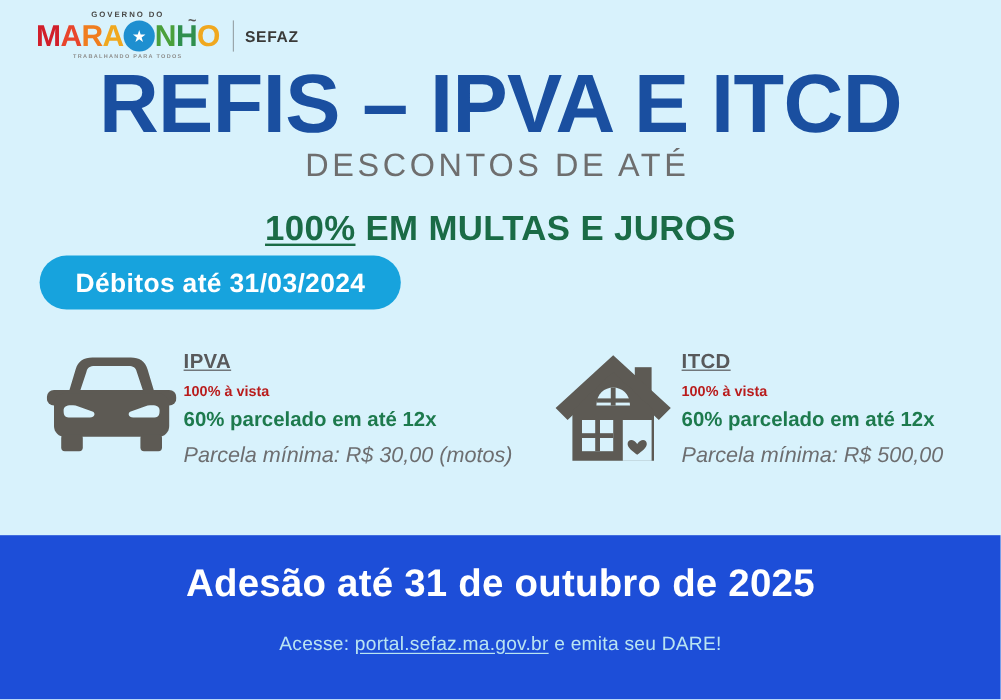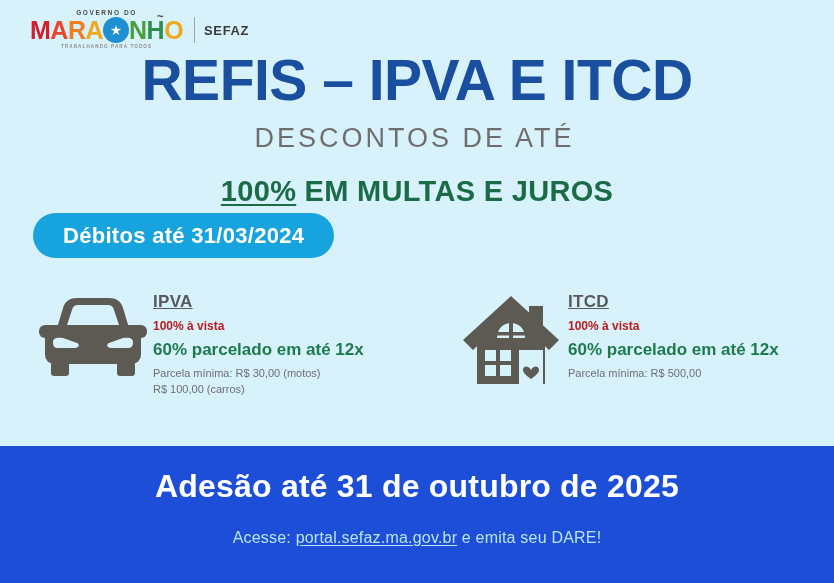--- a/index.html
+++ b/index.html
@@ -97,21 +97,21 @@
     font-size: 12px;
     color: #5a5a58;
   }
 
   
   .title-main {
     position: absolute;
     left: 0; right: 0;
     top: 52px;
     text-align: center;
-    font-size: 57px;
+    font-size: 69px;
     font-weight: bold;
     color: #1a4fa0;
     letter-spacing: -0.5px;
     line-height: 1;
   }
   .subtitle-1 {
     position: absolute;
     left: 0; right: 5px;
     top: 123px;
     text-align: center;
@@ -194,21 +194,22 @@
     color: #b91c1c;
     margin-bottom: 7px;
   }
   .offer-line-green {
     font-size: 17px;
     font-weight: bold;
     color: #1d7a4d;
     margin-bottom: 6px;
   }
   .offer-note {
-    font-size: 11px;
+    font-size: 18px;
+    font-style: italic;
     color: #6d6e70;
     line-height: 1.45;
   }
 
   
   .footer {
     position: absolute;
     left: 0;
     bottom: 0;
     width: 834px;
@@ -288,21 +289,20 @@
           <path fill="#d8f2fc" d="M94 48 C94 44 90 43 84 44 L70 49 C67 50 68 54 72 54 L88 54 C93 54 94 52 94 48 Z"></path>
           <rect x="12" y="68" width="18" height="14" rx="3" fill="#5d5a54"></rect>
           <rect x="78" y="68" width="18" height="14" rx="3" fill="#5d5a54"></rect>
         </svg>
       </div>
       <div class="offer-text">
         <div class="offer-title">IPVA</div>
         <div class="offer-line-blue">100% à vista</div>
         <div class="offer-line-green">60% parcelado em até 12x</div>
         <div class="offer-note">Parcela mínima: R$ 30,00 (motos)</div>
-        <div class="offer-note">R$ 100,00 (carros)</div>
       </div>
     </div>
 
     <div class="offer offer-itcd">
       <div class="icon-wrap icon-wrap-house">
         <svg width="100" height="92" viewBox="0 0 100 92" aria-hidden="true">
           <rect x="68" y="12" width="14" height="30" fill="#5d5a54"></rect>
           <path fill="#5d5a54" d="M50 2 L98 46 L88 56 L50 20 L12 56 L2 46 Z"></path>
           <path fill="#5d5a54" d="M50 16 L84 48 L84 90 L16 90 L16 48 Z"></path>
           <path fill="#d8f2fc" d="M36 44 C36 34 43 29 50 29 C57 29 64 34 64 44 Z"></path>

